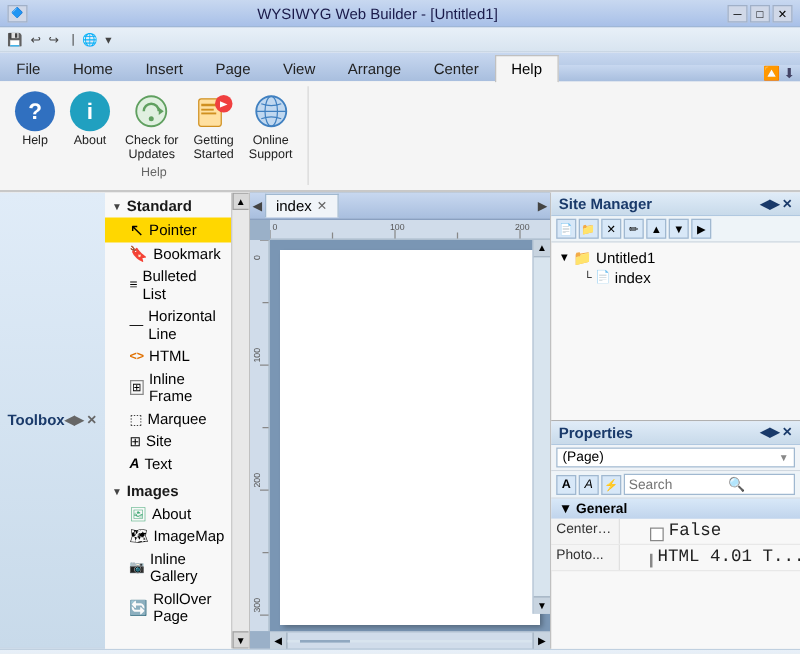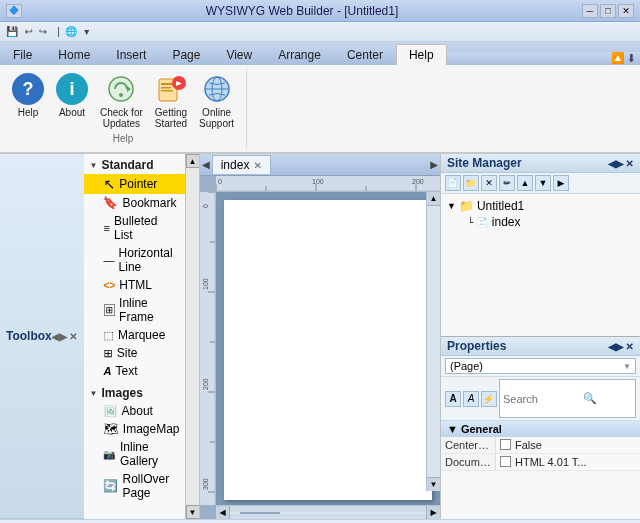--- a/index.html
+++ b/index.html
@@ -381,21 +381,21 @@
       justify-content: center;
       font-size: 9px;
       cursor: pointer;
     }
     .props-search {
       flex: 1;
       display: flex;
       align-items: center;
       border: 1px solid #a0b8d0;
       background: white;
-      padding: 12px 3px;
+      padding: 1px 3px;
       font-size: 11px;
     }
     .props-search input {
       border: none;
       outline: none;
       font-size: 11px;
       width: 80px;
       background: transparent;
     }
     .props-section-header {
@@ -403,43 +403,45 @@
       padding: 2px 6px;
       font-weight: bold;
       font-size: 11px;
       display: flex;
       align-items: center;
       gap: 3px;
     }
     .props-row {
       display: flex;
       border-bottom: 1px solid #e8e8e8;
+      gap: 20px;
     }
     .props-key {
       width: 55px;
       padding: 2px 4px;
       color: #333;
       font-size: 11px;
       border-right: 1px solid #e0e0e0;
       background: #f4f4f4;
       overflow: hidden;
       text-overflow: ellipsis;
       white-space: nowrap;
     }
     .props-val {
       flex: 1;
       padding: 2px 4px;
-      font-size: 11px;
+      font-size: 14px;
       color: #222;
       overflow: hidden;
       text-overflow: ellipsis;
       white-space: nowrap;
       display: flex;
-      align-items: flex-start;
+      align-items: flex-end;
       gap: 4px;
+      font-family: Liberation Mono, monospace;
     }
     .props-checkbox {
       width: 11px;
       height: 11px;
       border: 1px solid #888;
       background: white;
     }
 
     
     .toolbox-scroll::-webkit-scrollbar {
@@ -836,21 +838,21 @@
           <span>General</span>
         </div>
         <div class="props-row">
           <div class="props-key">Center i...</div>
           <div class="props-val">
             <div class="props-checkbox"></div>
             <span>False</span>
           </div>
         </div>
         <div class="props-row">
-          <div class="props-key">Docume...</div>
+          <div class="props-key">Photo...</div>
           <div class="props-val">
             <div class="props-checkbox"></div>
             <span>HTML 4.01 T...</span>
           </div>
         </div>
       </div>
     </div>
   </div>
 </div>
 

